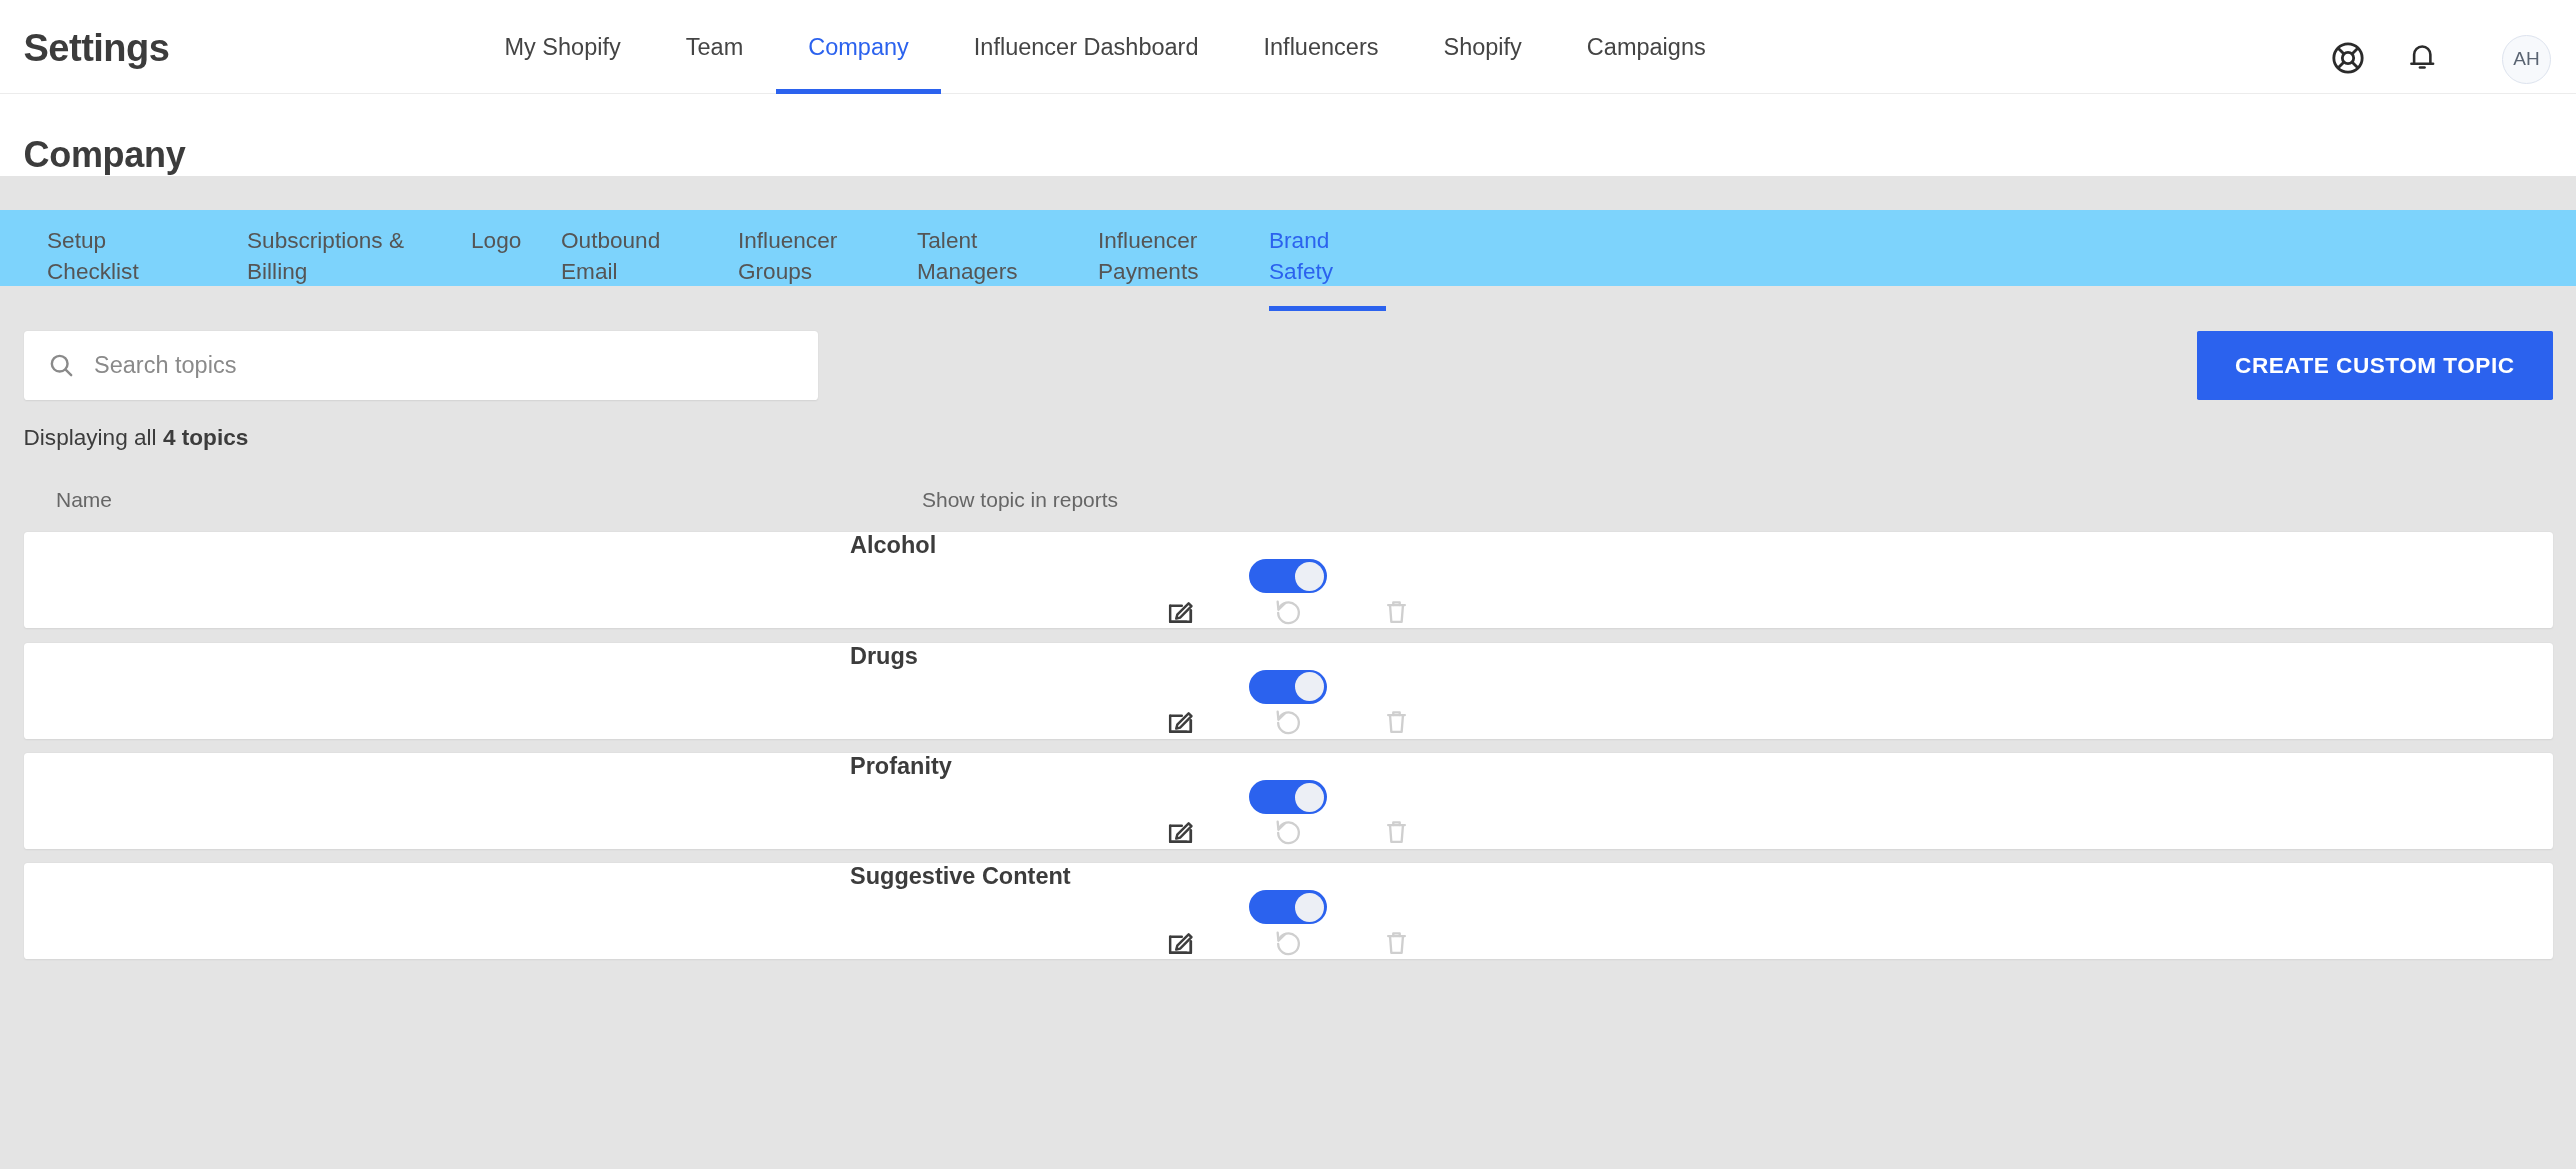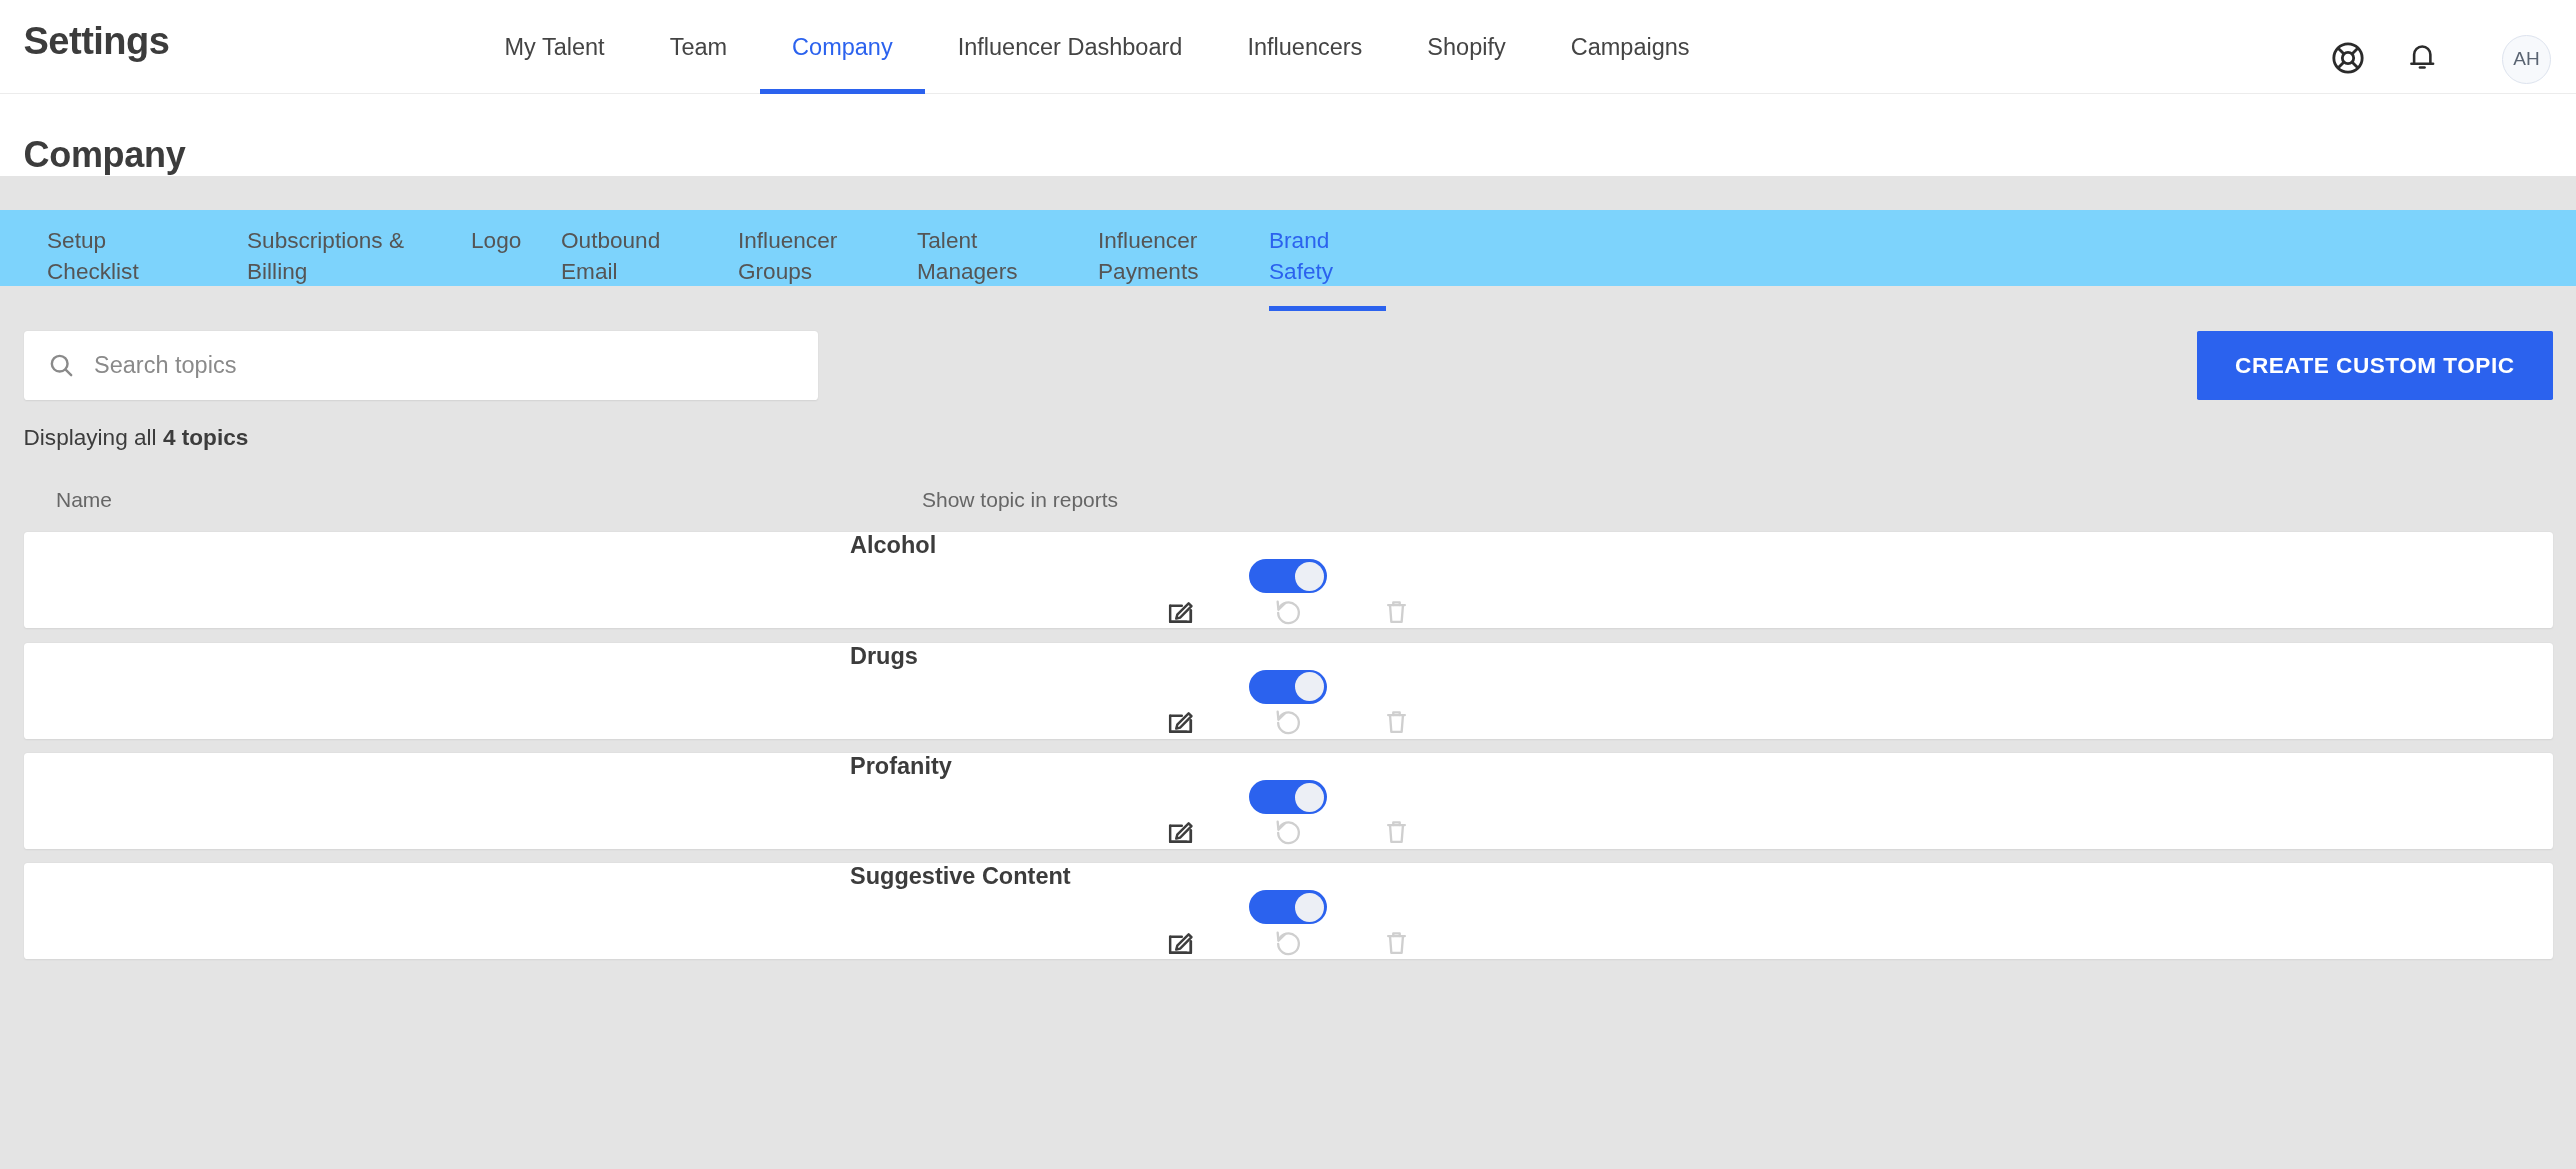--- a/index.html
+++ b/index.html
@@ -16,21 +16,21 @@
     position: relative;
     height: 94px;
     background: #ffffff;
     border-bottom: 1.8px solid #ececec;
     display: flex;
     align-items: center;
   }
   .app-title {
     position: absolute;
     left: 23.5px;
-    top: 20px;
+    top: 27px;
     font-size: 38px;
     font-weight: bold;
     color: #3c3c3c;
     letter-spacing: -0.5px;
   }
   .mainnav {
     position: absolute;
     left: 472px;
     top: 0;
     height: 94px;
@@ -234,21 +234,21 @@
   .act.disabled { cursor: default; }
 </style>
 </head>
 <body>
 
 <div class="topbar">
   <div class="app-title">Settings</div>
 
   <div class="mainnav" id="mainnav">
       <div class="mainnav-item">
-        <span>My Talent</span>
+        <span>My Shopify</span>
       </div>
       <div class="mainnav-item">
         <span>Team</span>
       </div>
       <div class="mainnav-item active">
         <span>Company</span>
       </div>
       <div class="mainnav-item">
         <span>Influencer Dashboard</span>
       </div>

